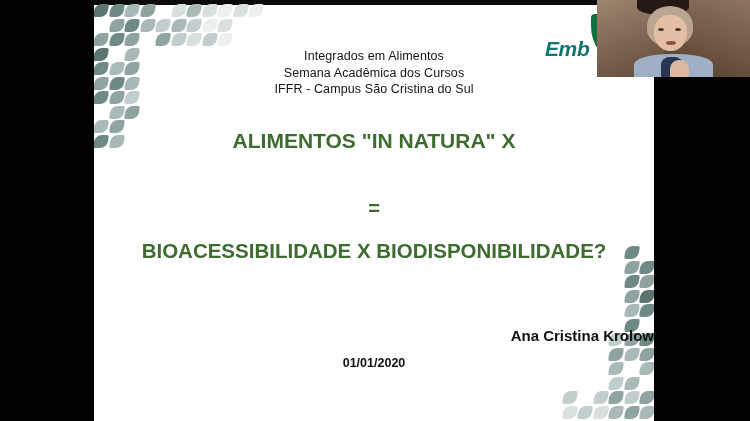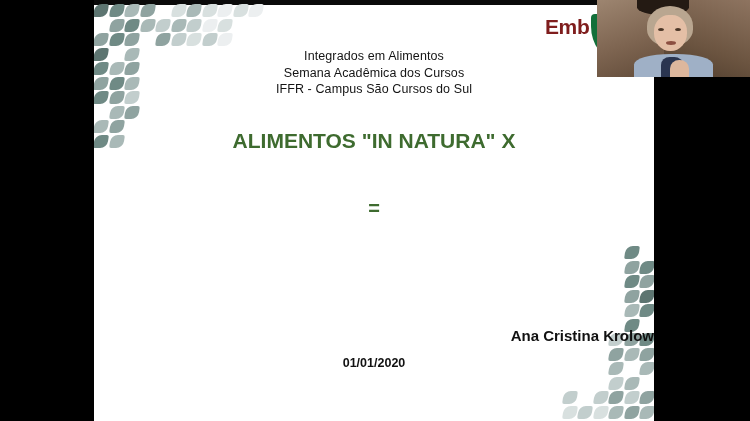--- a/index.html
+++ b/index.html
@@ -118,25 +118,26 @@
   }
   #embrapa-shield {
     position: absolute;
     left: 46px; top: 0px;
     width: 52px; height: 46px;
     background: #12703a;
     border-radius: 4px 4px 26px 26px / 4px 4px 34px 34px;
   }
   #embrapa-wordmark {
     position: absolute;
-    left: 0px; top: 1px;
+    left: 0px; top: 23px;
     width: 105px;
-    color: #7f1d1d;
+    color: #0f766e;
     font-size: 21px;
     font-weight: bold;
+    font-style: italic;
     letter-spacing: -0.4px;
     z-index: 2;
   }
 
   
   #webcam {
     position: absolute;
     left: 597px;
     top: 0px;
     width: 153px;
@@ -289,29 +290,30 @@
         <div class="tile" style="background: rgb(143, 163, 160); width: 14px; height: 13px; right: 15.5px; top: 159.5px;"></div>
         <div class="tile" style="background: rgb(169, 185, 183); width: 14px; height: 13px; right: 31px; top: 159.5px;"></div>
         <div class="tile" style="background: rgb(216, 224, 223); width: 14px; height: 13px; right: 46.5px; top: 159.5px;"></div>
         <div class="tile" style="background: rgb(194, 206, 205); width: 14px; height: 13px; right: 62px; top: 159.5px;"></div>
         <div class="tile" style="background: rgb(216, 224, 223); width: 14px; height: 13px; right: 77.5px; top: 159.5px;"></div>
       </div>
 
     <div id="header-text">
       <div>Integrados em Alimentos</div>
       <div>Semana Acadêmica dos Cursos</div>
-      <div>IFFR - Campus São Cursos do Sul</div>
+      <div>IFFR - Campus São Cristina do Sul</div>
     </div>
 
     <div id="title-main" class="green-title">
       <div>ALIMENTOS "IN NATURA" X</div>
     </div>
 
     <div id="equals-sign" class="green-title">=</div>
 
+    <div id="title-sub" class="green-title">BIOACESSIBILIDADE X BIODISPONIBILIDADE?</div>
 
     <div id="author-name">Ana Cristina Krolow</div>
     <div id="talk-date">01/01/2020</div>
 
     <div id="embrapa-logo">
       <div id="embrapa-shield"></div>
       <div id="embrapa-wordmark">Emb</div>
     </div>
 
   </div>

